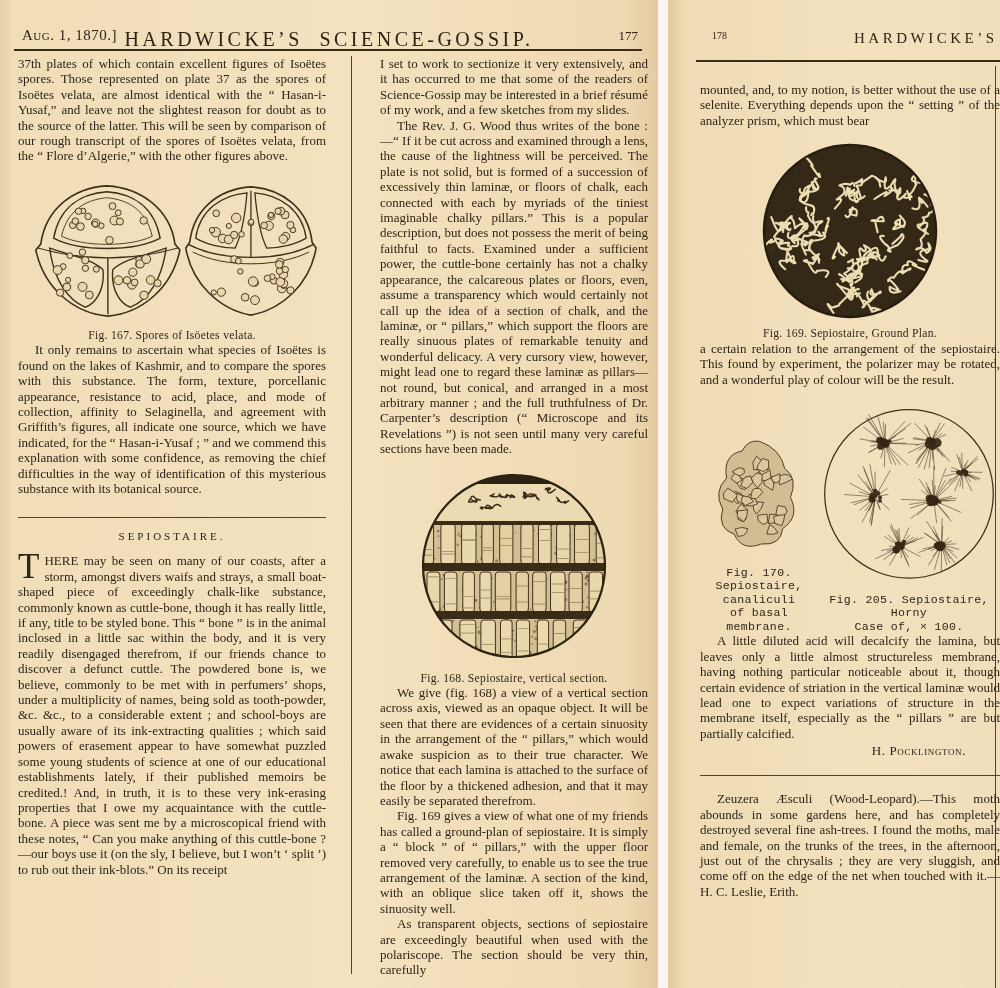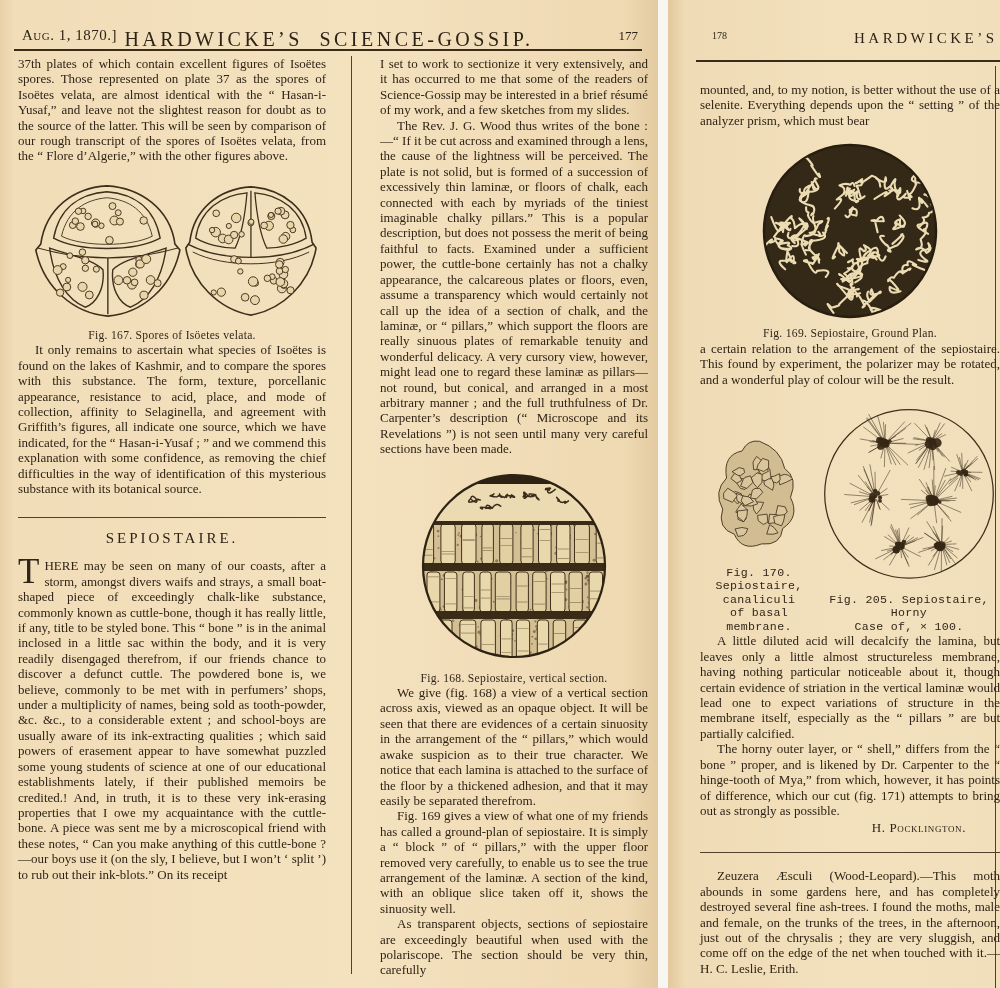--- a/index.html
+++ b/index.html
@@ -23,21 +23,21 @@
   .col-divider{width:1px;background:#54402a;}
   .col2{padding-left:12px;flex:1;}
   .rp-col{position:absolute;top:70px;left:32px;width:300px;margin-top:12px;}
   p.body{margin:0;font-size:13px;line-height:15.4px;text-align:justify;color:#2f2417;}
   p.ind{text-indent:17px;}
   p.drop::first-letter{font-size:35px;float:left;line-height:26px;padding:1px 5px 0 0;}
   .figure{text-align:center;}
   .figure svg{display:block;margin:0 auto;}
   .figcap{font-size:11.6px;line-height:13.5px;text-align:center;letter-spacing:.3px;color:#32261a;}
   .sect-rule{border-top:1px solid #53402a;margin:21px 0 12px;}
-  .sect-head{font-size:15px;font-weight:normal;text-align:center;letter-spacing:3px;margin:0 0 11px;}
+  .sect-head{font-size:11px;font-weight:normal;text-align:center;letter-spacing:3px;margin:0 0 11px;}
   .mt2{margin-top:2px;} .mt10{margin-top:10px;} .mt13{margin-top:13px;} .mt15{margin-top:15px;} .mt16{margin-top:16px;} .mt17{margin-top:17px;}
   .cap4{margin-top:4px;} .cap5{margin-top:5px;} .cap6{margin-top:6px;}
   .signature{margin:2px 34px 0 0;font-size:13px;text-align:right;font-variant:small-caps;letter-spacing:.6px;}
   .figs-row{display:flex;align-items:flex-end;margin-top:14px;font-family:Liberation Mono, monospace;}
   .f170-block{width:118px;text-align:center;}
   .f171-block{flex:1;text-align:center;}
 </style>
 </head>
 <body>
 
@@ -1012,20 +1012,19 @@
               <circle cx="150.6" cy="73.7" r="2.2" fill="#352715" opacity="0.92"></circle>
               <circle cx="154.1" cy="76.5" r="2.3" fill="#352715" opacity="0.92"></circle>
             </g>
         </svg>
         <div class="figcap cap5">Fig. 205. Sepiostaire, Horny</div>
         <div class="figcap">Case of, × 100.</div>
       </div>
     </div>
 
     <p class="body ind mt16">A little diluted acid will decalcify the lamina, but leaves only a little almost structureless membrane, having nothing particular noticeable about it, though certain evidence of striation in the vertical laminæ would lead one to expect variations of structure in the membrane itself, especially as the “ pillars ” are but partially calcified.</p>
-    <p class="body ind">The horny outer layer, or “ shell,” differs from the “ bone ” proper, and is likened by Dr. Carpenter to the “ hinge-tooth of Mya,” from which, however, it has points of difference, which our cut (fig. 171) attempts to bring out as strongly as possible.</p>
     <p class="signature">H. Pocklington.</p>
 
     <div class="sect-rule" style="margin:16px 0 15px;"></div>
 
     <p class="body ind">Zeuzera Æsculi (Wood-Leopard).—This moth abounds in some gardens here, and has completely destroyed several fine ash-trees. I found the moths, male and female, on the trunks of the trees, in the afternoon, just out of the chrysalis ; they are very sluggish, and come off on the edge of the net when touched with it.—H. C. Leslie, Erith.</p>
   </div>
 </div>
 
 </body></html>

